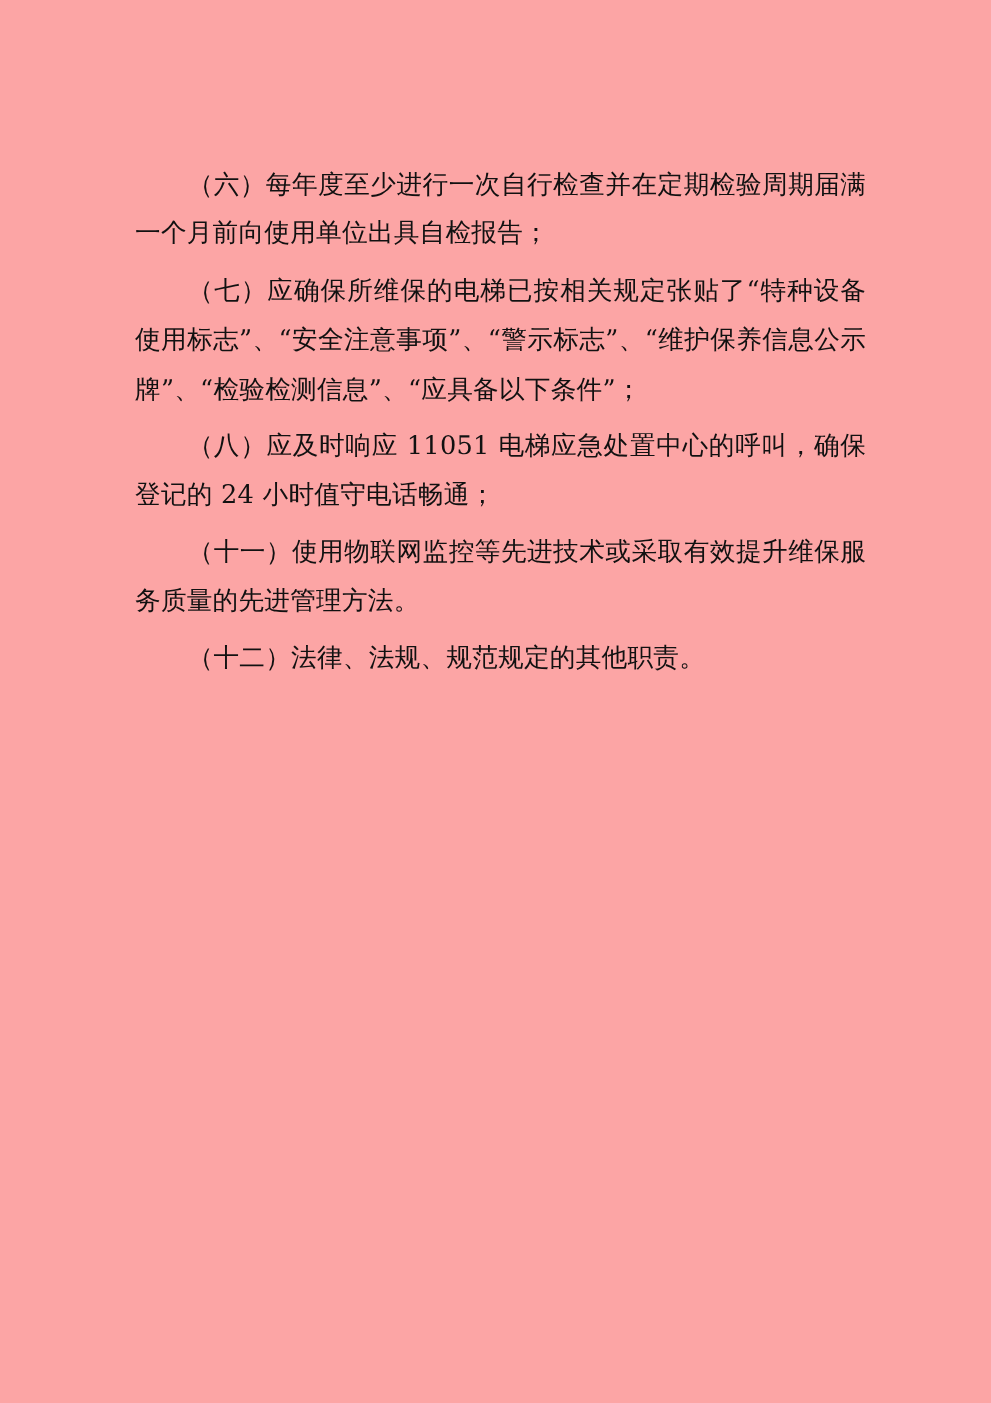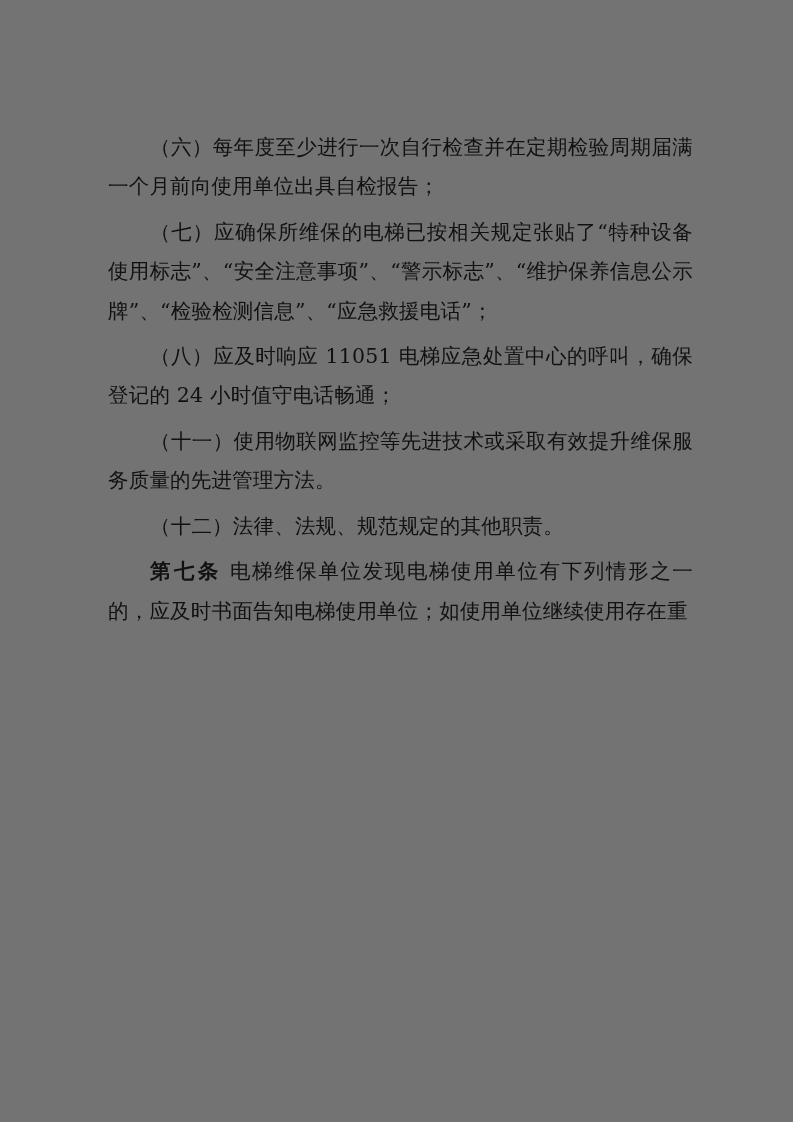--- a/index.html
+++ b/index.html
@@ -4,21 +4,21 @@
 <style>
   html, body {
     margin: 0;
     padding: 0;
     background: #ffffff;
   }
   .page {
     position: relative;
     width: 793px;
     height: 1122px;
-    background: #737373;
+    background: #fca5a5;
     margin: 0 auto;
     overflow: hidden;
     box-sizing: border-box;
   }
   .doc-body {
     position: absolute;
     left: 108px;
     top: 128px;
     width: 585px;
   }
@@ -40,21 +40,20 @@
     letter-spacing: 2px;
   }
 </style>
 </head>
 <body>
 
 <div class="page">
   <div class="doc-body">
 
     <p class="para indent">（六）每年度至少进行一次自行检查并在定期检验周期届满一个月前向使用单位出具自检报告；</p>
-    <p class="para indent">（七）应确保所维保的电梯已按相关规定张贴了“特种设备使用标志”、“安全注意事项”、“警示标志”、“维护保养信息公示牌”、“检验检测信息”、“应急救援电话”；</p>
+    <p class="para indent">（七）应确保所维保的电梯已按相关规定张贴了“特种设备使用标志”、“安全注意事项”、“警示标志”、“维护保养信息公示牌”、“检验检测信息”、“应具备以下条件”；</p>
     <p class="para indent">（八）应及时响应 11051 电梯应急处置中心的呼叫，确保登记的 24 小时值守电话畅通；</p>
     <p class="para indent">（十一）使用物联网监控等先进技术或采取有效提升维保服务质量的先进管理方法。</p>
     <p class="para indent">（十二）法律、法规、规范规定的其他职责。</p>
 
-    <p class="para indent"><span class="art-head">第七条</span> <span>电梯维保单位发现电梯使用单位有下列情形之一的，应及时书面告知电梯使用单位；如使用单位继续使用存在重</span></p>
 
   </div>
 </div>
 
 </body></html>

